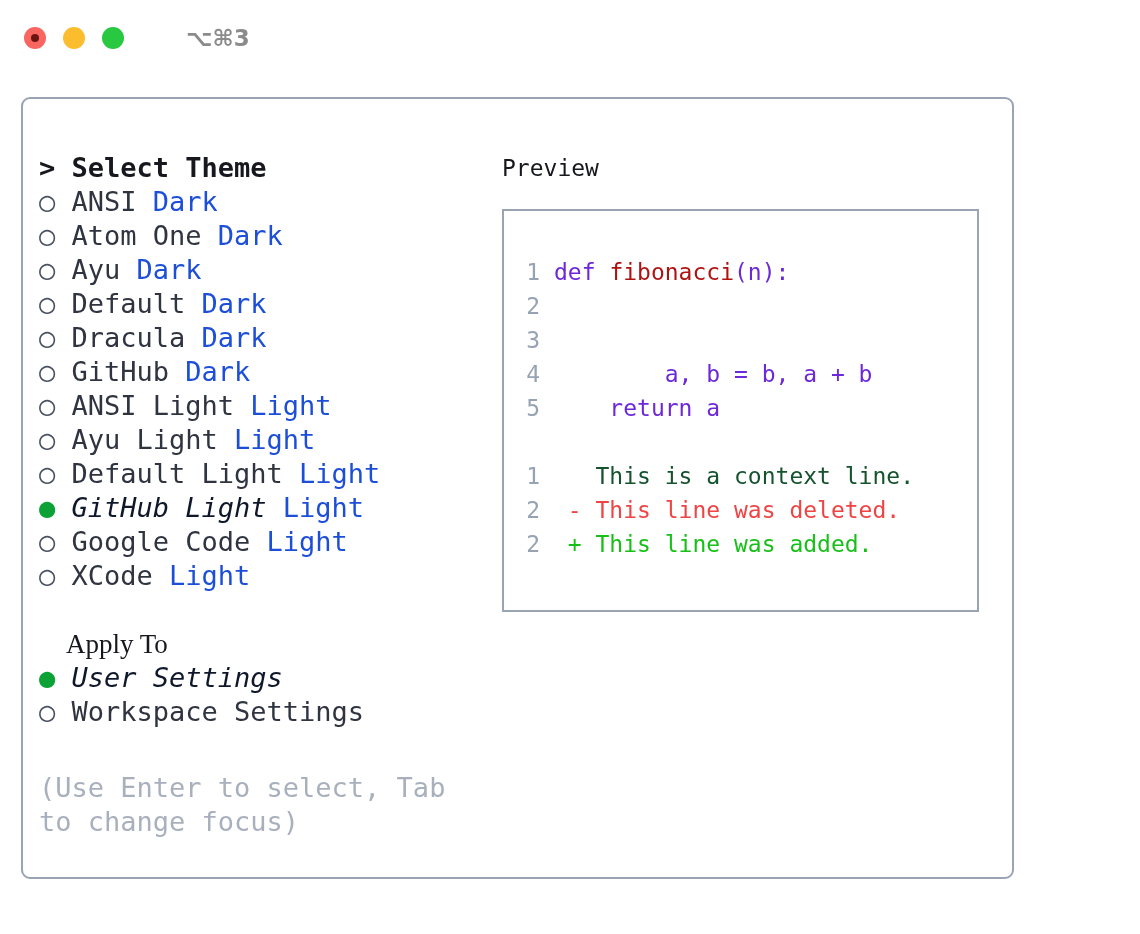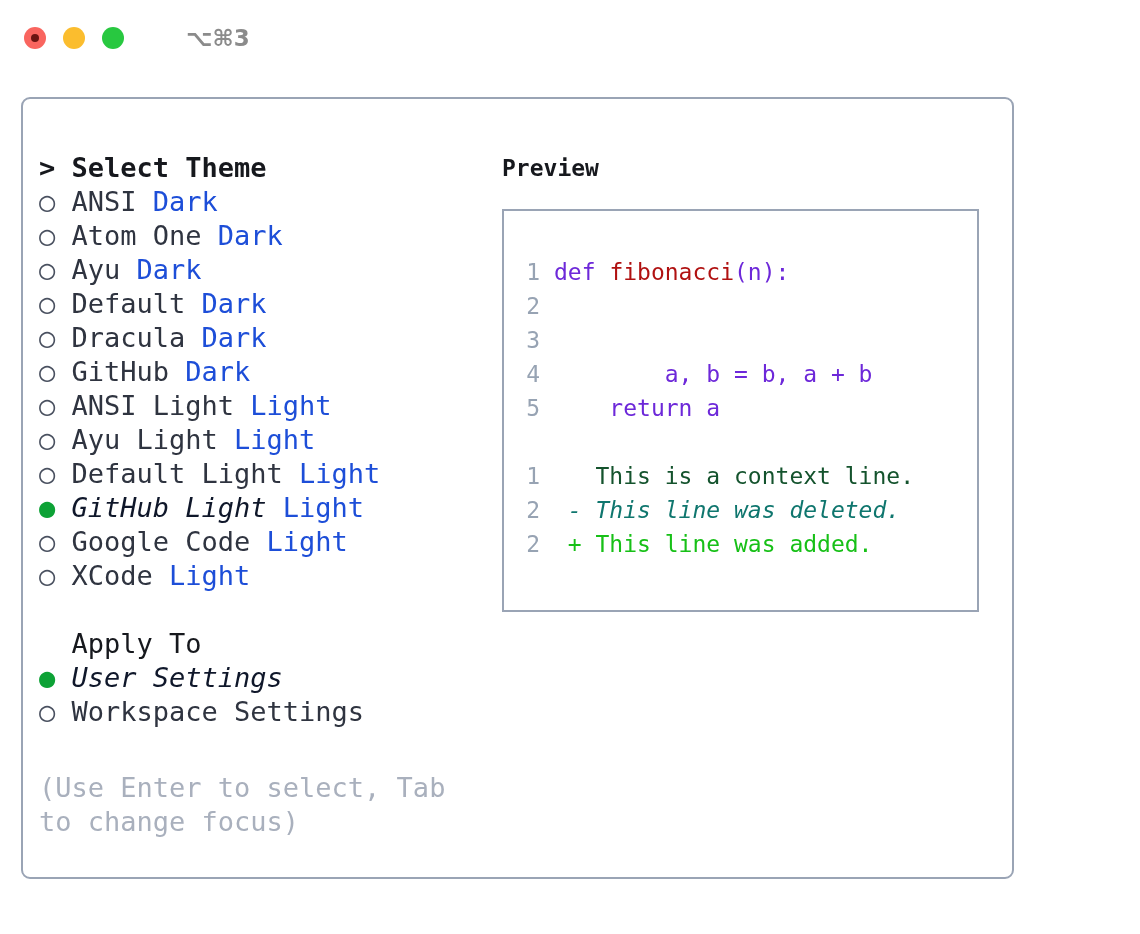--- a/index.html
+++ b/index.html
@@ -99,21 +99,21 @@
     font-size: 27px;
     line-height: 34px;
     white-space: pre;
     color: #2f3440;
   }
 
   .section-title {
     font-weight: 700;
     color: #16181d;
   }
-  .section-title.plain { font-weight: 400; color: #16181d; }
+  .section-title.plain { font-weight: 400; color: #16181d; font-family: Liberation Serif, serif; }
 
   .marker {
     display: inline-block;
     width: 2ch;
   }
   .marker.sel { color: #0da236; }
   .marker.unsel { color: #4a5160; }
 
   .theme-name { color: #2f3440; }
   .theme-name.selected { color: #0f172a; font-style: italic; }
@@ -132,21 +132,21 @@
   .right-pane {
     position: absolute;
     left: 479px;
     top: 52px;
     width: 490px;
   }
   .preview-title {
     font-family: "DejaVu Sans Mono", "Liberation Mono", monospace;
     font-size: 23px;
     line-height: 34px;
-    font-weight: 700;
+    font-weight: 400;
     color: #16181d;
   }
   .preview-box {
     margin-top: 24px;
     width: 477px;
     height: 403px;
     border: 2px solid #9aa4b5;
     box-sizing: border-box;
     background: #ffffff;
     padding: 44px 0 0 0;
@@ -169,21 +169,21 @@
     flex: none;
   }
   .code-text { color: #6d28d9; }
 
   .tok-fn   { color: #b01111; }
   .tok-num  { color: #0f8a8a; }
   .tok-call { color: #1f9ed0; }
 
   .diff-gap { height: 34px; }
   .diff-context { color: #14532d; }
-  .diff-del { color: #0f766e; font-style: italic; }
+  .diff-del { color: #ef4444; }
   .diff-add { color: #17c017; }
 </style>
 </head>
 <body>
 
 <div class="window">
 
   <div class="titlebar">
     <div class="lights">
       <span class="light red"></span>

